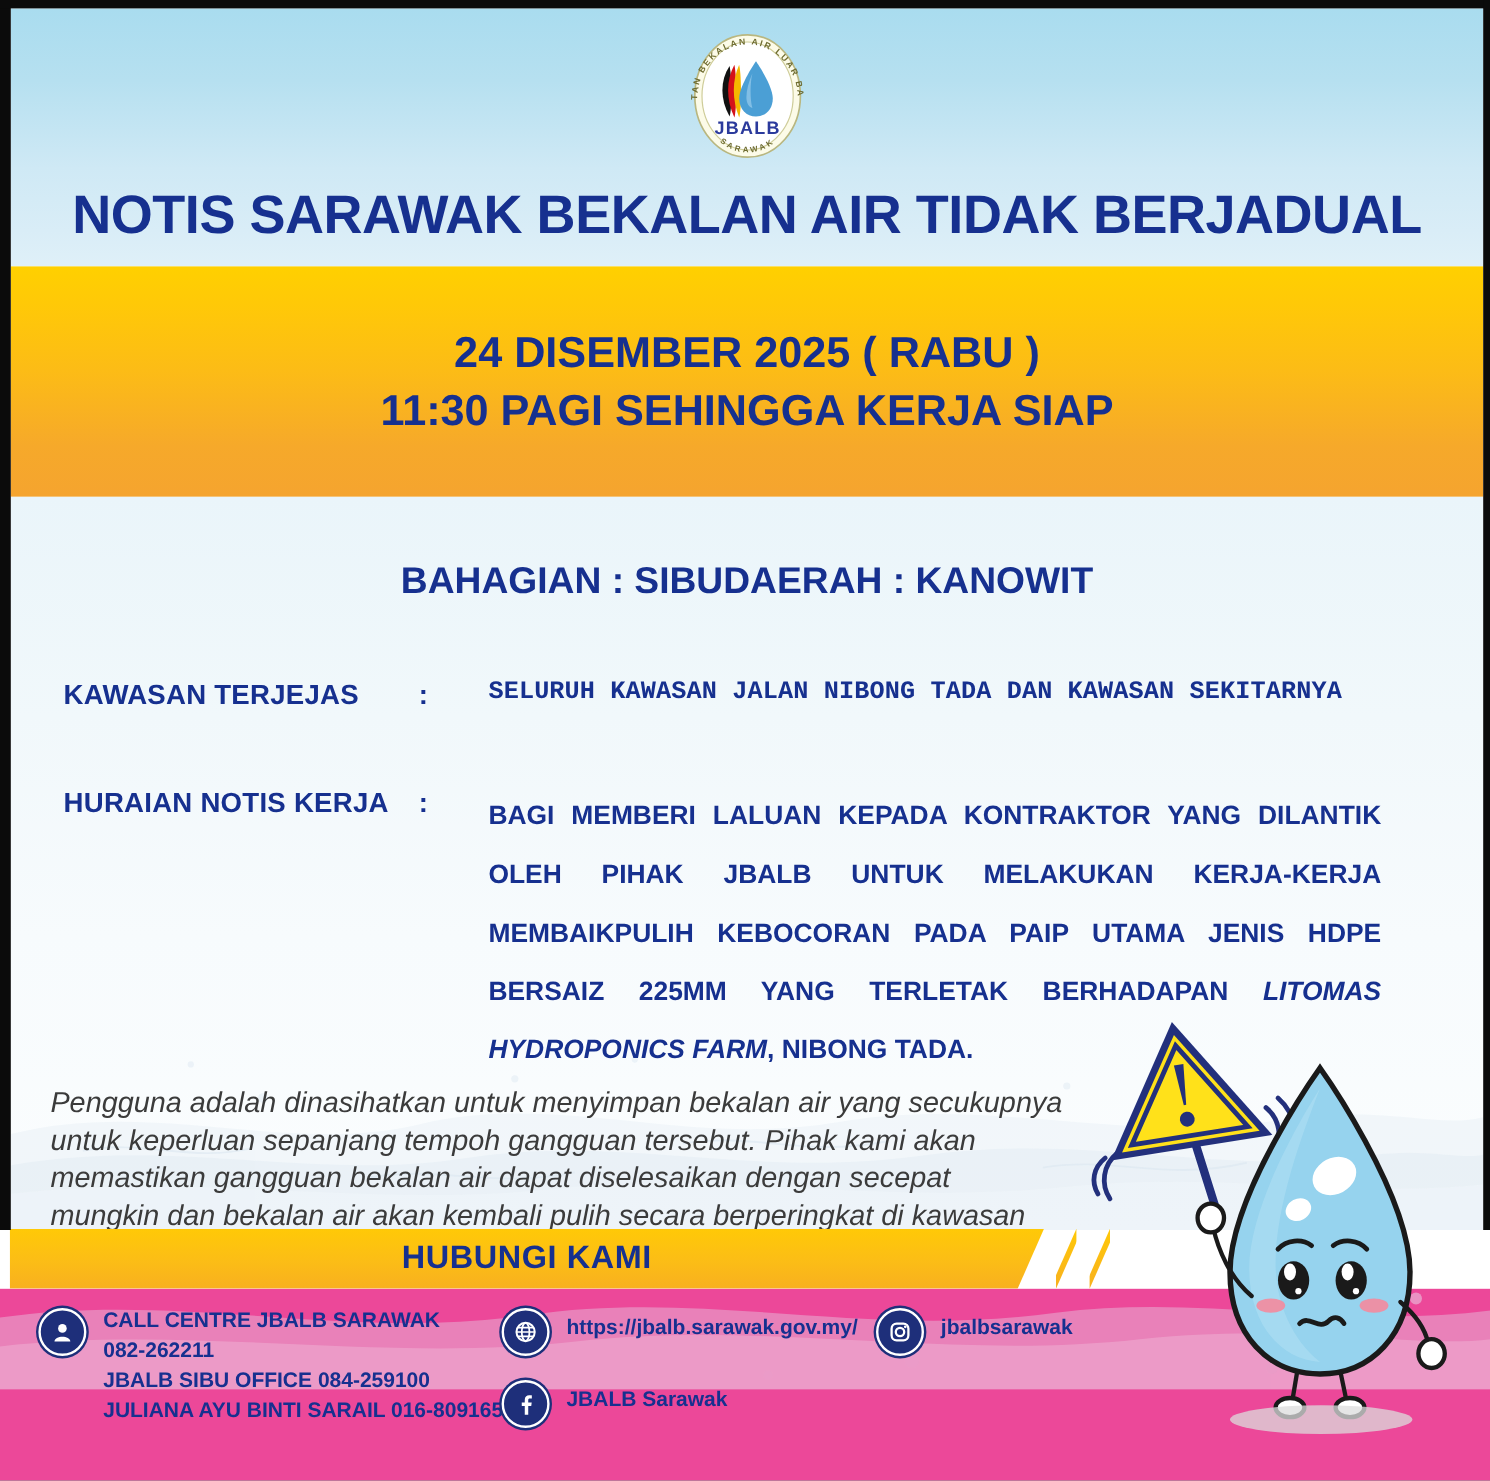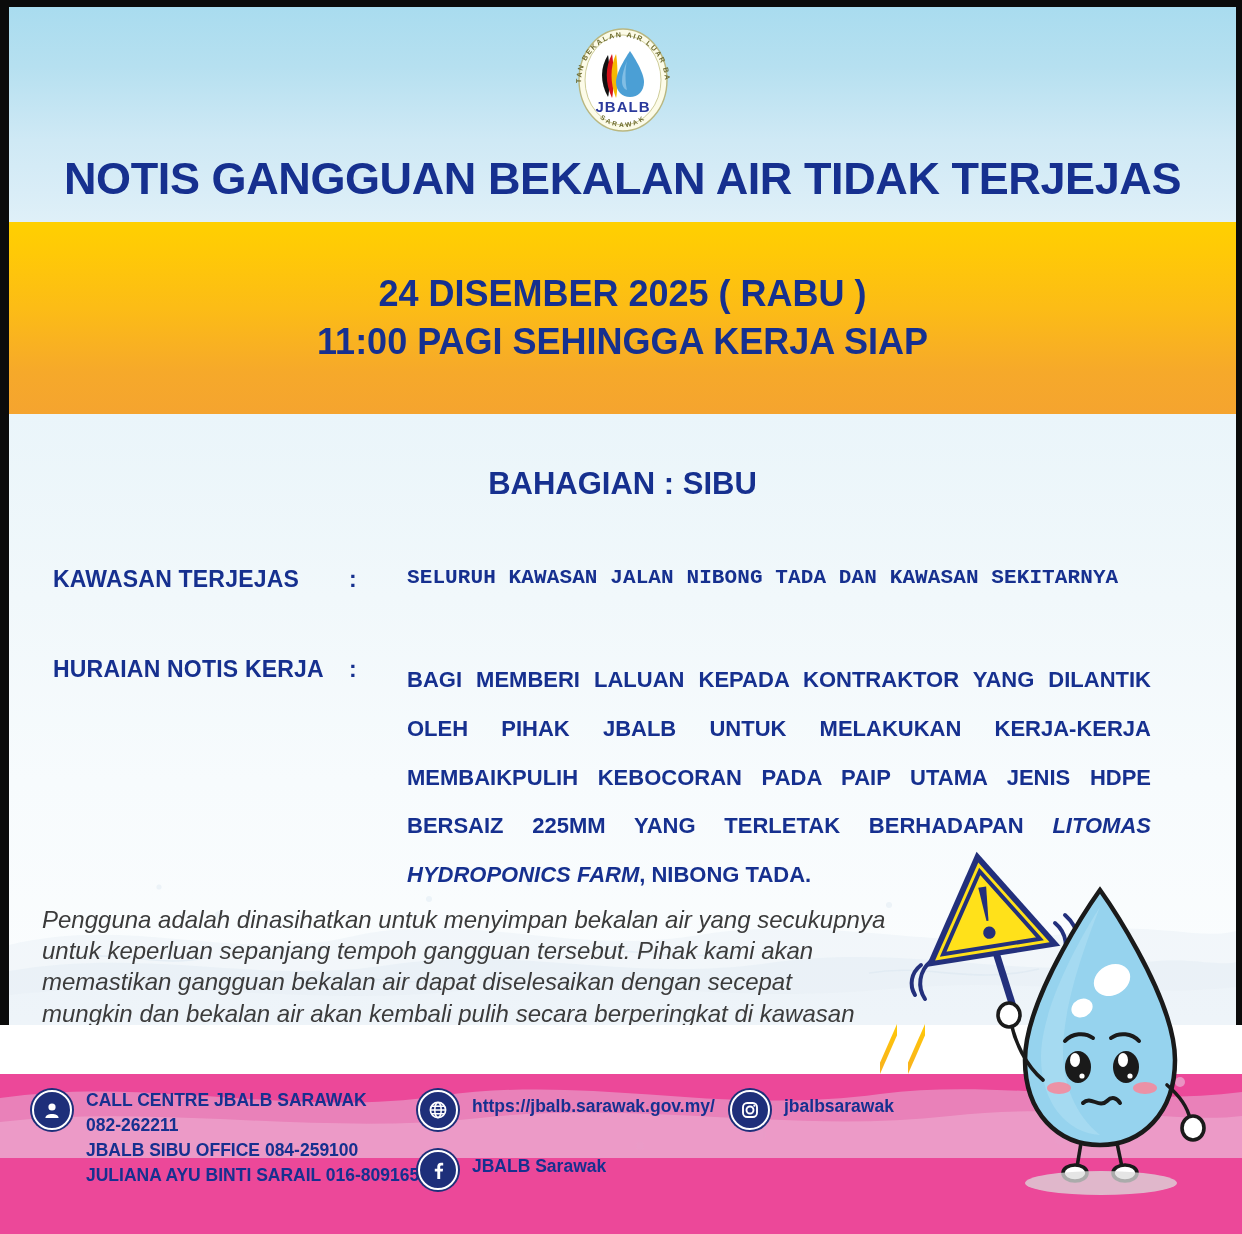--- a/index.html
+++ b/index.html
@@ -161,26 +161,26 @@
         <path d="M44,34 C36,46 36,62 44,76 C46,70 46,44 44,34 Z" fill="#111111"></path>
         <path d="M48,33 C41,46 41,62 48,77 C50,70 50,43 48,33 Z" fill="#d4121a"></path>
         <path d="M52,33 C46,46 46,62 52,77 C54,70 54,43 52,33 Z" fill="#f5b800"></path>
 
         <path d="M66,30 C66,30 52,50 52,61 C52,70 58,76 66,76 C74,76 80,70 80,61 C80,50 66,30 66,30 Z" fill="#4b9fd5"></path>
         <path d="M63,40 C60,47 58,54 58,60 C58,65 60,68 63,69 C61,62 61,48 63,40 Z" fill="#8fc6e8" opacity=".8"></path>
         <text x="59" y="91" font-size="15" font-family="'Liberation Sans',sans-serif" font-weight="bold" fill="#2b3a9c" text-anchor="middle" letter-spacing="1">JBALB</text>
       </svg>
     </div>
 
-    <div class="title">NOTIS GANGGUAN BEKALAN AIR TIDAK TERJEJAS</div>
+    <div class="title">NOTIS SARAWAK BEKALAN AIR TIDAK BERJADUAL</div>
   </div>
 
   <div class="date-banner">
     <div class="date-line">24 DISEMBER 2025 ( RABU )</div>
-    <div class="date-line">11:00 PAGI SEHINGGA KERJA SIAP</div>
+    <div class="date-line">11:30 PAGI SEHINGGA KERJA SIAP</div>
   </div>
 
   <div class="body-area">
 
     <svg class="water-tex" viewBox="0 0 1227 230" preserveAspectRatio="none">
       <path d="M0,150 C120,120 230,168 340,142 C460,114 560,162 690,140 C820,118 930,160 1060,138 C1140,125 1190,146 1227,136 L1227,230 L0,230 Z" fill="#dfeaf2" opacity=".55"></path>
       <path d="M0,176 C140,152 250,190 380,170 C510,150 620,188 760,168 C900,148 1010,186 1130,168 C1180,161 1210,172 1227,167 L1227,230 L0,230 Z" fill="#cfdeeb" opacity=".5"></path>
       <path d="M0,200 C160,182 300,212 450,196 C600,180 720,210 880,194 C1010,181 1120,204 1227,192 L1227,230 L0,230 Z" fill="#e6eef5" opacity=".7"></path>
       <g fill="none" stroke="#c3d6e6" stroke-width="1.6" opacity=".6">
         <path d="M60,164 C110,154 150,174 200,162"></path>
@@ -195,20 +195,21 @@
           <circle cx="880" cy="110" r="3"></circle>
         <circle cx="1080" cy="124" r="4"></circle>
           <circle cx="150" cy="92" r="2.6"></circle>
         <circle cx="520" cy="88" r="2.6"></circle>
           <circle cx="980" cy="92" r="2.6"></circle>
       </g>
     </svg>
 
     <div class="region-row">
       <span>BAHAGIAN : SIBU</span>
+      <span>DAERAH : KANOWIT</span>
     </div>
 
     <div class="field" id="row-kawasan">
       <div class="lbl">KAWASAN TERJEJAS</div>
       <div class="colon">:</div>
       <div class="val">SELURUH KAWASAN JALAN NIBONG TADA DAN KAWASAN SEKITARNYA</div>
     </div>
 
     <div class="field" id="row-huraian">
       <div class="lbl">HURAIAN NOTIS KERJA</div>
@@ -267,20 +268,23 @@
       <path d="M178,258 C186,250 194,264 202,256 C207,251 212,253 215,258" stroke="#1a1a1a" stroke-width="4" fill="none" stroke-linecap="round"></path>
 
       <path d="M176,298 L172,322" stroke="#1a1a1a" stroke-width="3.6" fill="none"></path>
       <path d="M212,298 L217,322" stroke="#1a1a1a" stroke-width="3.6" fill="none"></path>
       <ellipse cx="170" cy="328" rx="12" ry="8" fill="#ffffff" stroke="#1a1a1a" stroke-width="3.6"></ellipse>
       <ellipse cx="220" cy="328" rx="12" ry="8" fill="#ffffff" stroke="#1a1a1a" stroke-width="3.6"></ellipse>
       <ellipse cx="196" cy="338" rx="76" ry="12" fill="#dcdcdc" opacity=".75"></ellipse>
     </svg>
   </div>
 
+  <div class="contact-banner">
+    <div class="cb-text">HUBUNGI KAMI</div>
+  </div>
   <div class="slash" id="slash1"></div>
   <div class="slash" id="slash2"></div>
 
   <div class="footer">
 
     <svg class="foot-water" viewBox="0 0 1242 120" preserveAspectRatio="none">
       <path d="M0,60 C150,38 290,80 440,58 C590,36 720,78 880,56 C1000,40 1120,70 1242,54 L1242,120 L0,120 Z" fill="#e2ebf3" opacity=".7"></path>
       <path d="M0,84 C160,66 320,98 480,80 C640,62 790,96 950,78 C1080,64 1180,86 1242,78 L1242,120 L0,120 Z" fill="#eff4f9" opacity=".85"></path>
       <g fill="#e8eef5" opacity=".9">
         <circle cx="760" cy="96" r="6"></circle>

